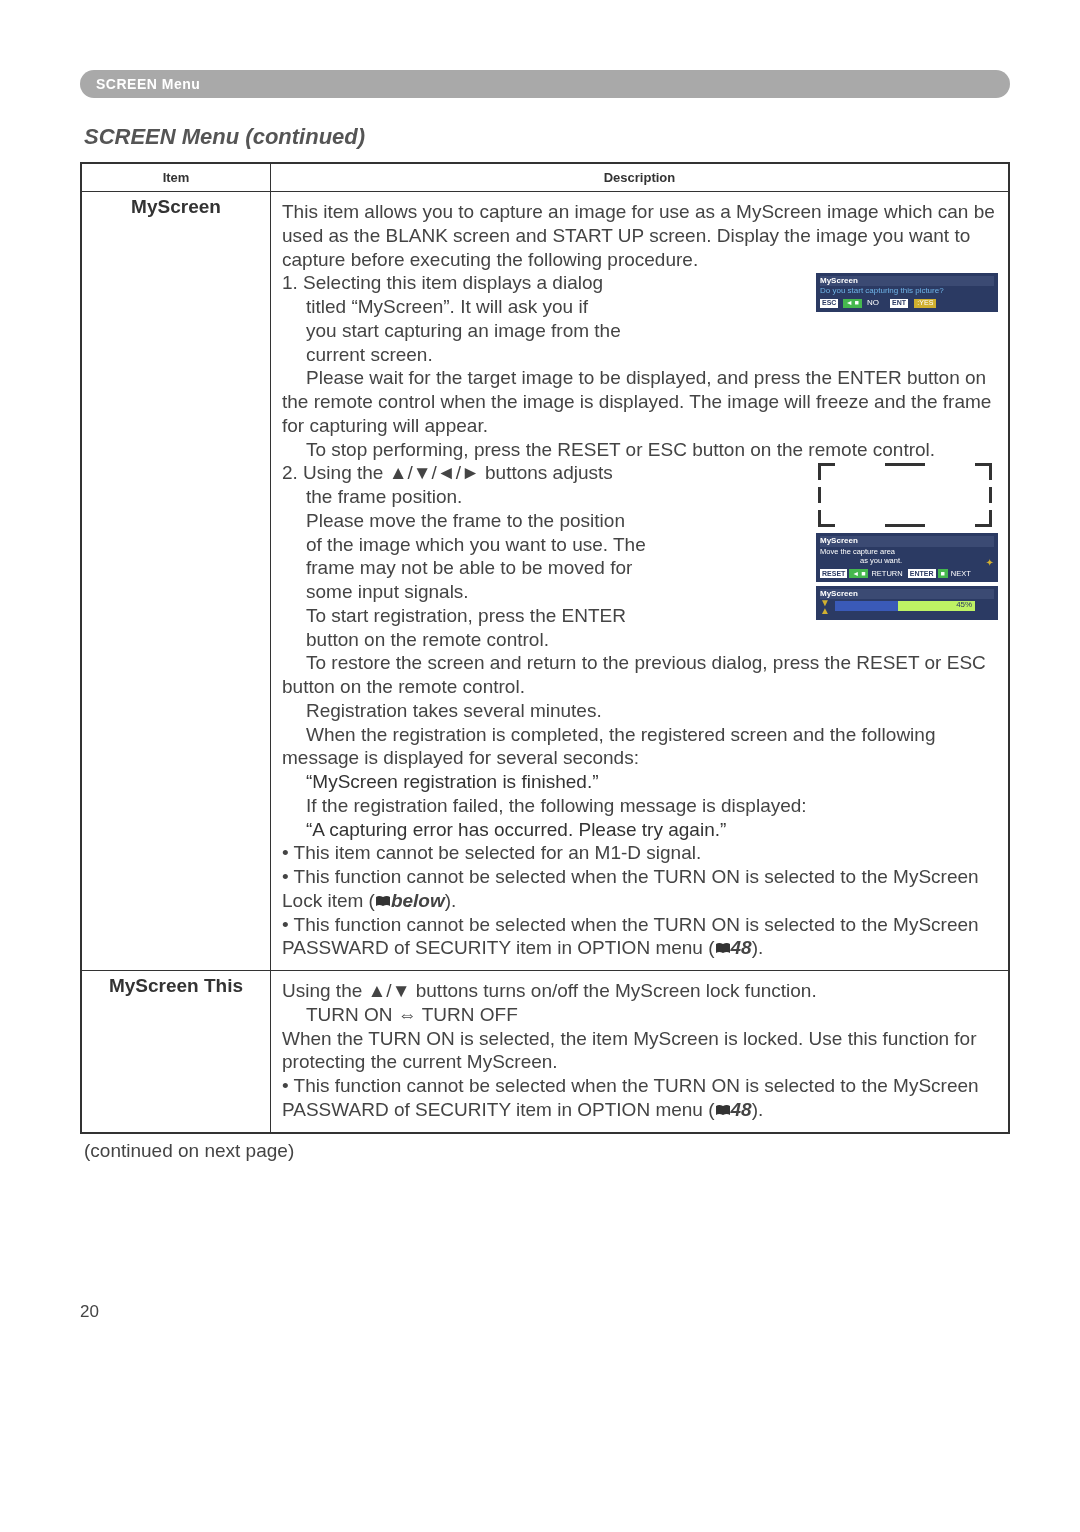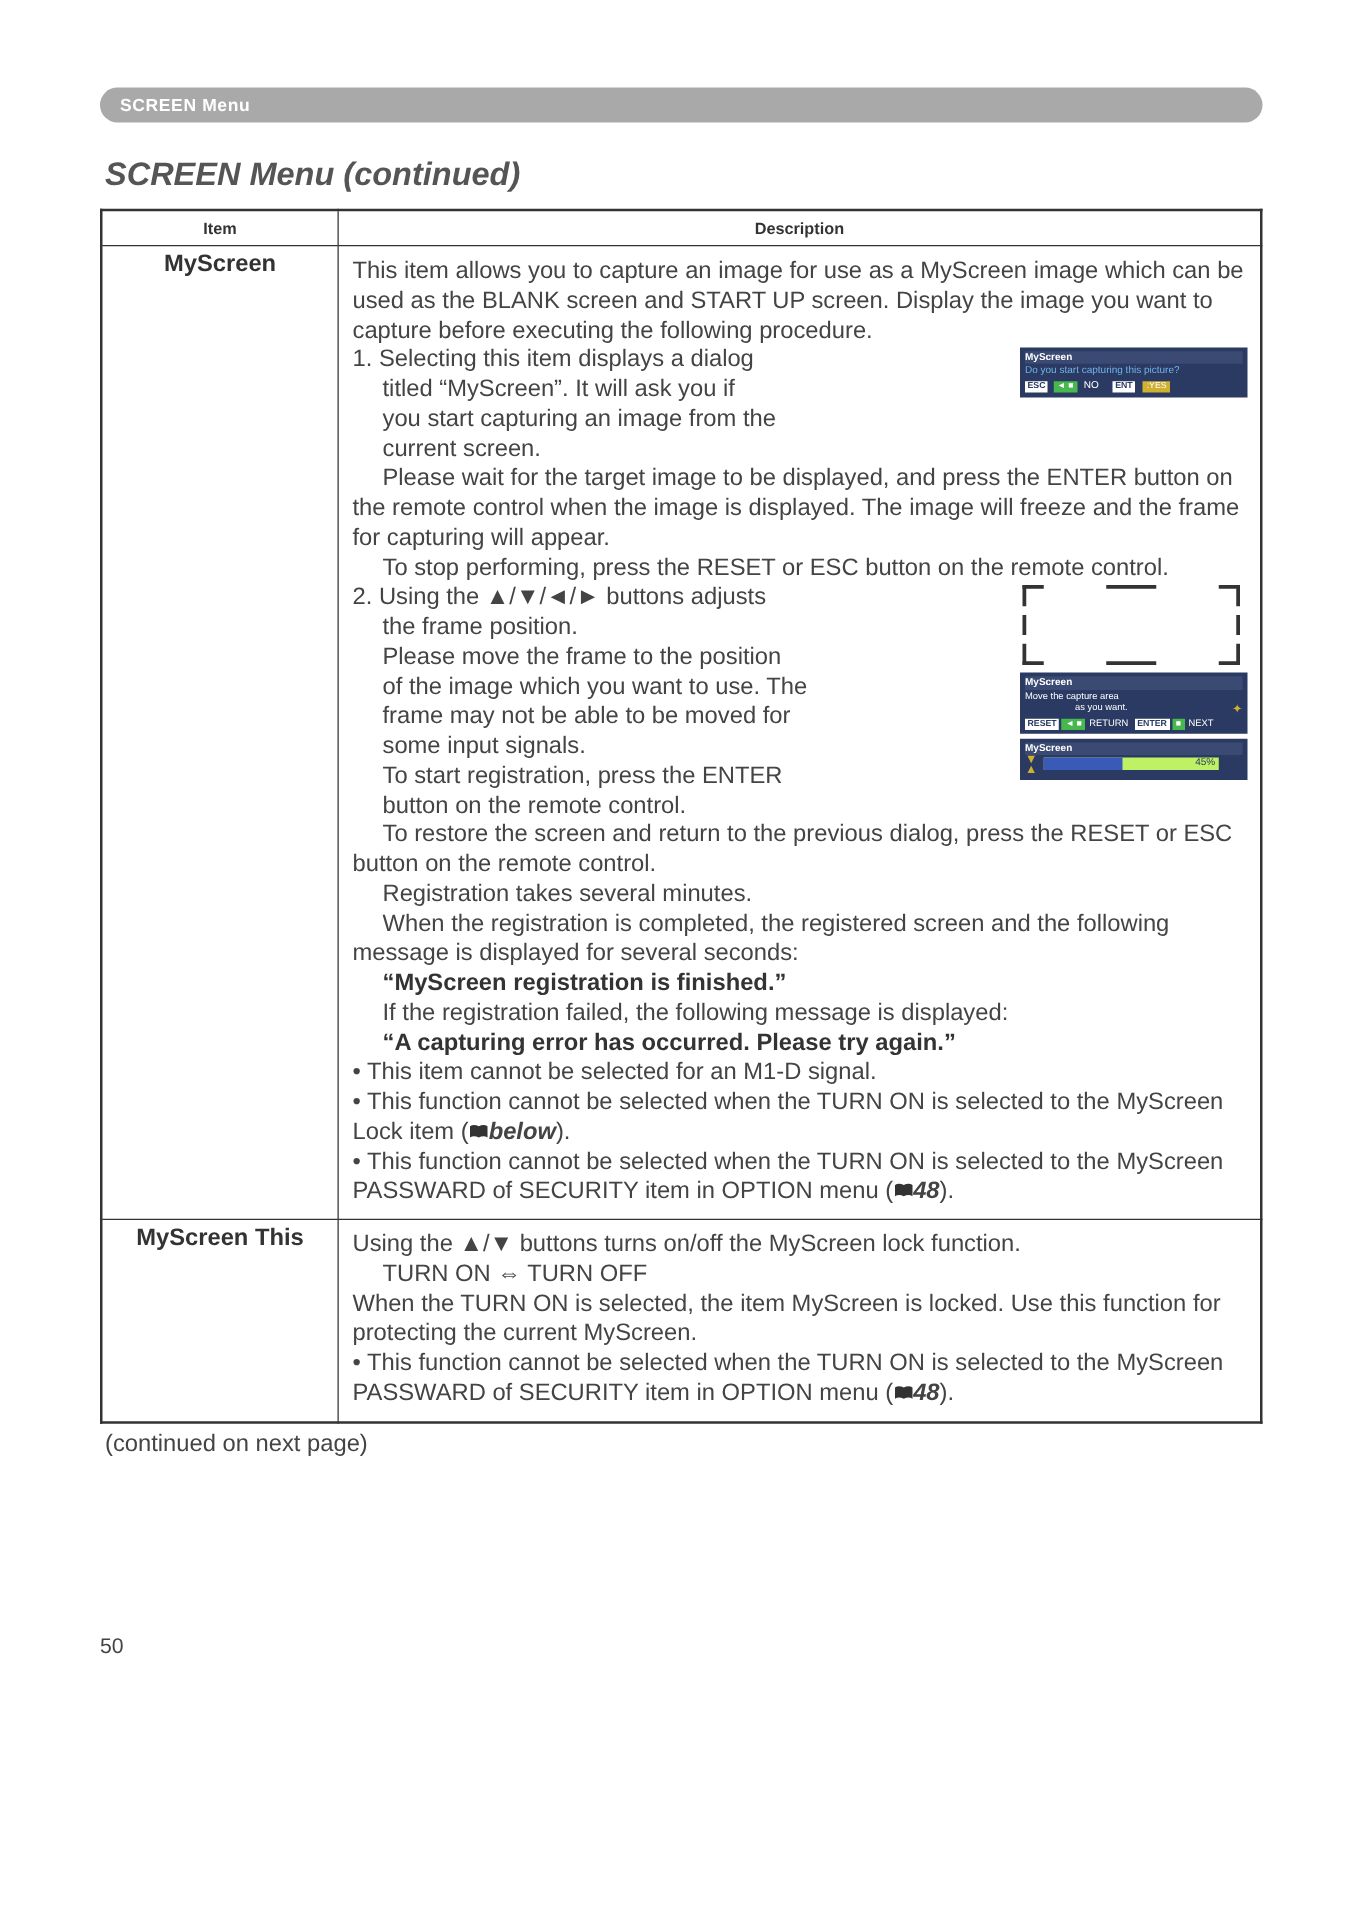--- a/index.html
+++ b/index.html
@@ -24,21 +24,21 @@
   }
   .pill-text {
     color: #fff;
     font-weight: bold;
     font-size: 14px;
     letter-spacing: 0.5px;
   }
   .title {
     font-weight: bold;
     font-style: italic;
-    font-size: 26px;
+    font-size: 22px;
     color: #555;
     margin: 10px 0 12px 4px;
   }
   table.main {
     width: 100%;
     border-collapse: collapse;
     border: 2px solid #333;
   }
   table.main th, table.main td {
     border: 1.5px solid #333;
@@ -63,21 +63,21 @@
   td.desc {
     padding: 8px 10px 10px 11px;
     font-size: 19px;
     line-height: 1.25;
     color: #444;
   }
   .indent {
     padding-left: 24px;
   }
   .bold {
-    font-weight: bold;
+    font-weight: normal;
     color: #333;
   }
   .ital {
     font-style: italic;
     font-weight: bold;
   }
   .book-icon {
     display: inline-block;
     width: 16px;
     height: 13px;
@@ -272,14 +272,14 @@
         <span>• This function cannot be selected when the TURN ON is selected to the MyScreen PASSWARD of SECURITY item in OPTION menu (</span><svg class="book-icon" viewBox="0 0 16 13">
               <path d="M1 2 Q4 0 8 2 Q12 0 15 2 V11 Q12 9 8 11 Q4 9 1 11 Z" fill="#333"></path>
             </svg><span class="ital">48</span><span>).</span>
       </td>
     </tr>
   </tbody>
     </table>
 
   <div class="cont">(continued on next page)</div>
 
-  <div class="pagenum">50</div>
+  <div class="pagenum">20</div>
 </div>
 
 </body></html>

